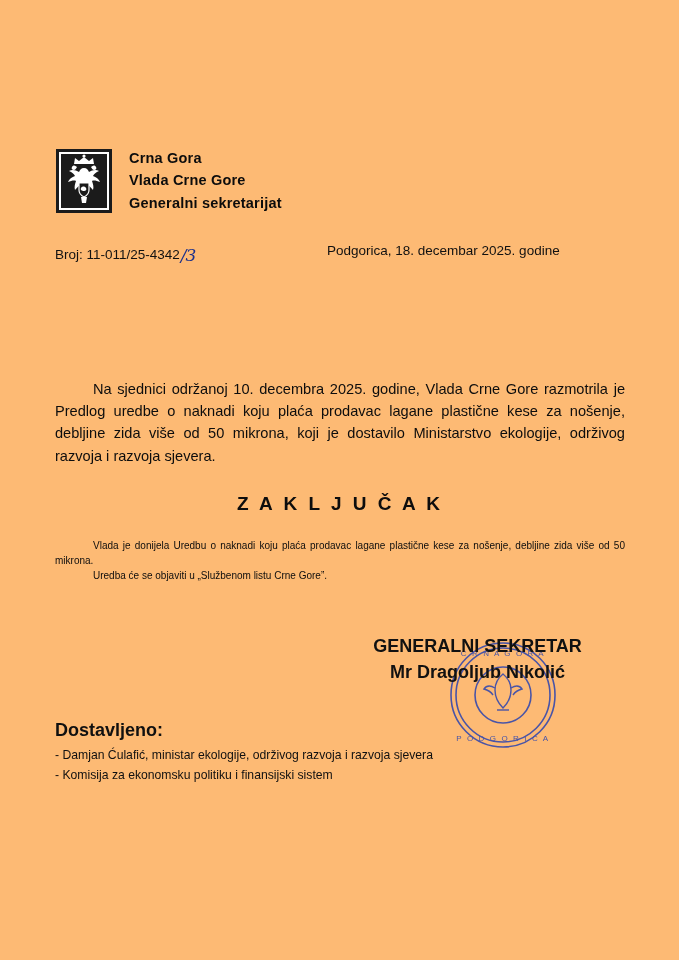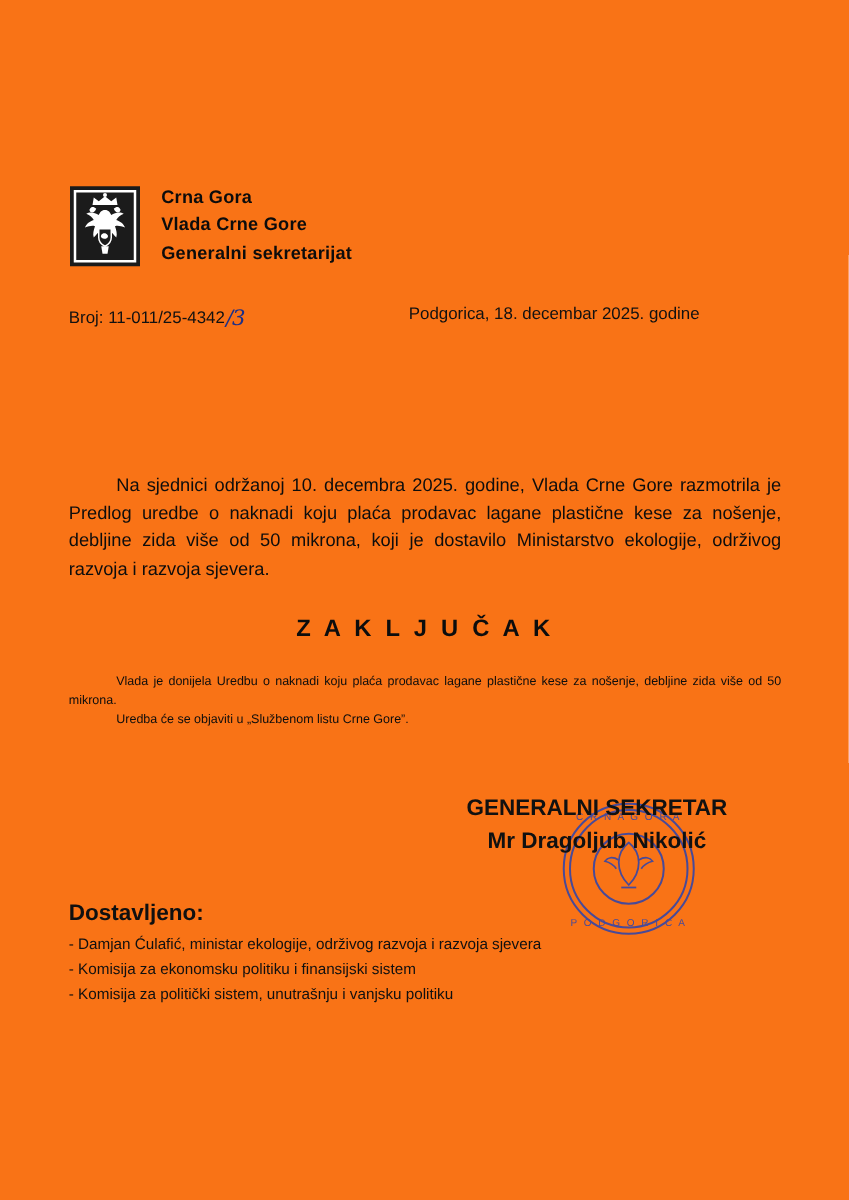--- a/index.html
+++ b/index.html
@@ -11,21 +11,21 @@
     height: 960px;
     background: #ffffff;
     font-family: "Liberation Sans", sans-serif;
     color: #111111;
     position: relative;
     overflow: hidden;
   }
   .page {
     position: absolute;
     inset: 0;
-    background: #f97316;
+    background: #fdba74;
   }
   
   .header {
     position: absolute;
     left: 55px;
     top: 148px;
     display: flex;
     align-items: center;
     gap: 16px;
   }
@@ -235,17 +235,16 @@
   <div class="signature">
     <div>GENERALNI SEKRETAR</div>
     <div>Mr Dragoljub Nikolić</div>
   </div>
 
   <div class="dostav">
     <div class="head">Dostavljeno:</div>
     <ul>
       <li>- Damjan Ćulafić, ministar ekologije, održivog razvoja i razvoja sjevera</li>
       <li>- Komisija za ekonomsku politiku i finansijski sistem</li>
-      <li>- Komisija za politički sistem, unutrašnju i vanjsku politiku</li>
     </ul>
   </div>
 
 </div>
 
 </body></html>

